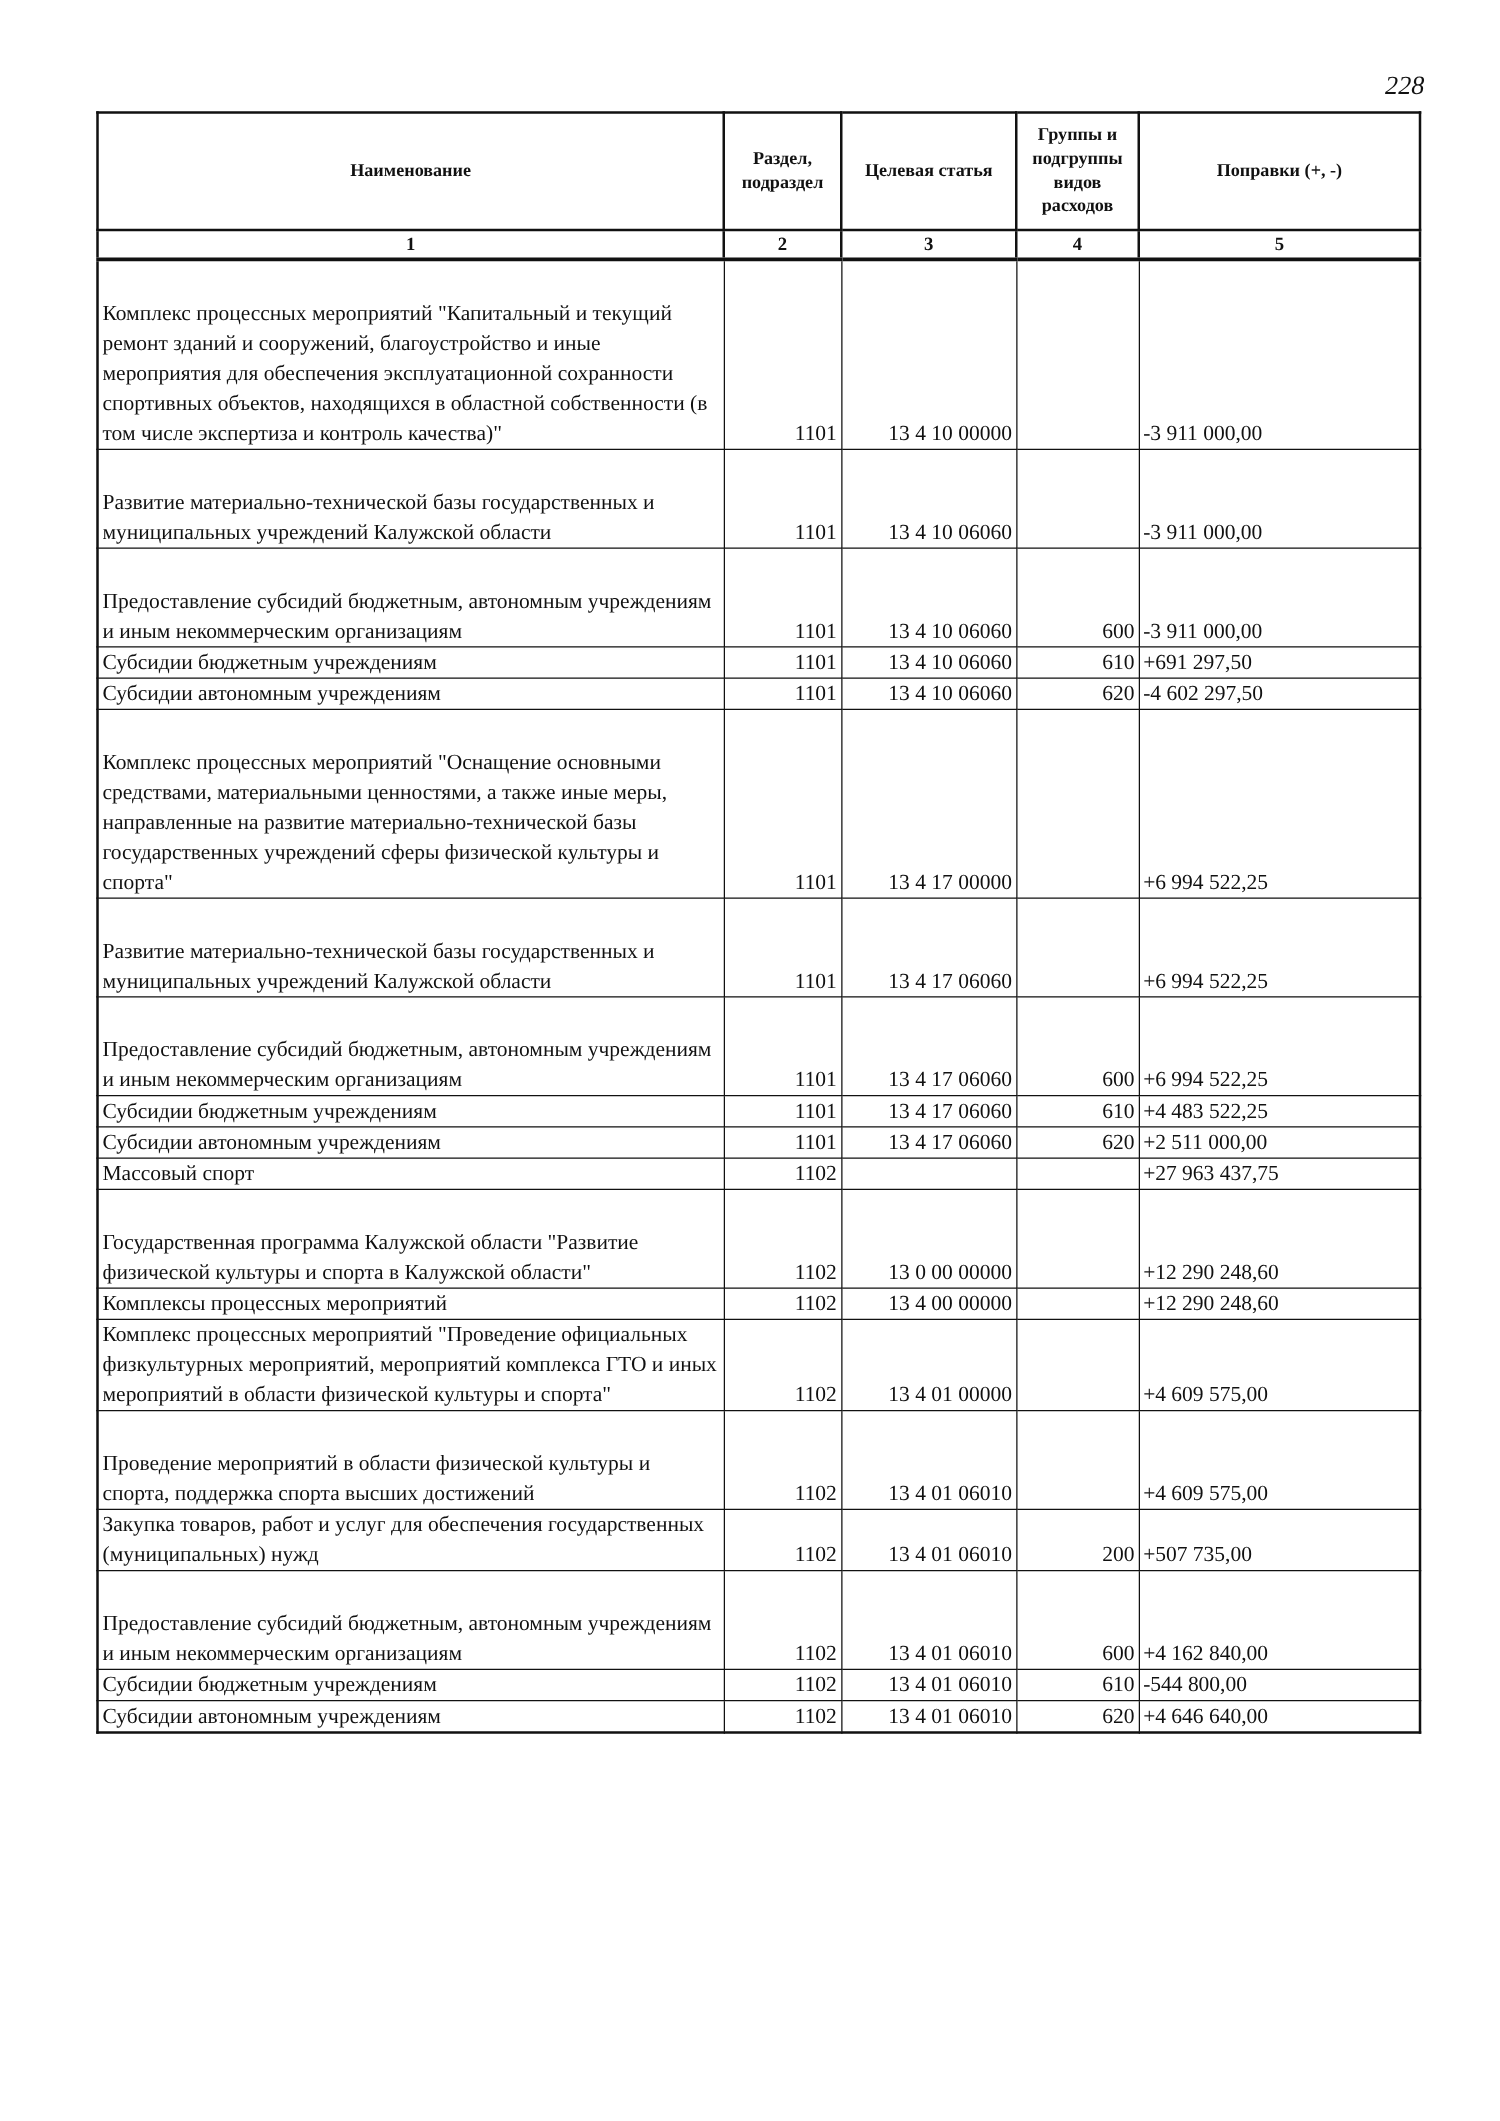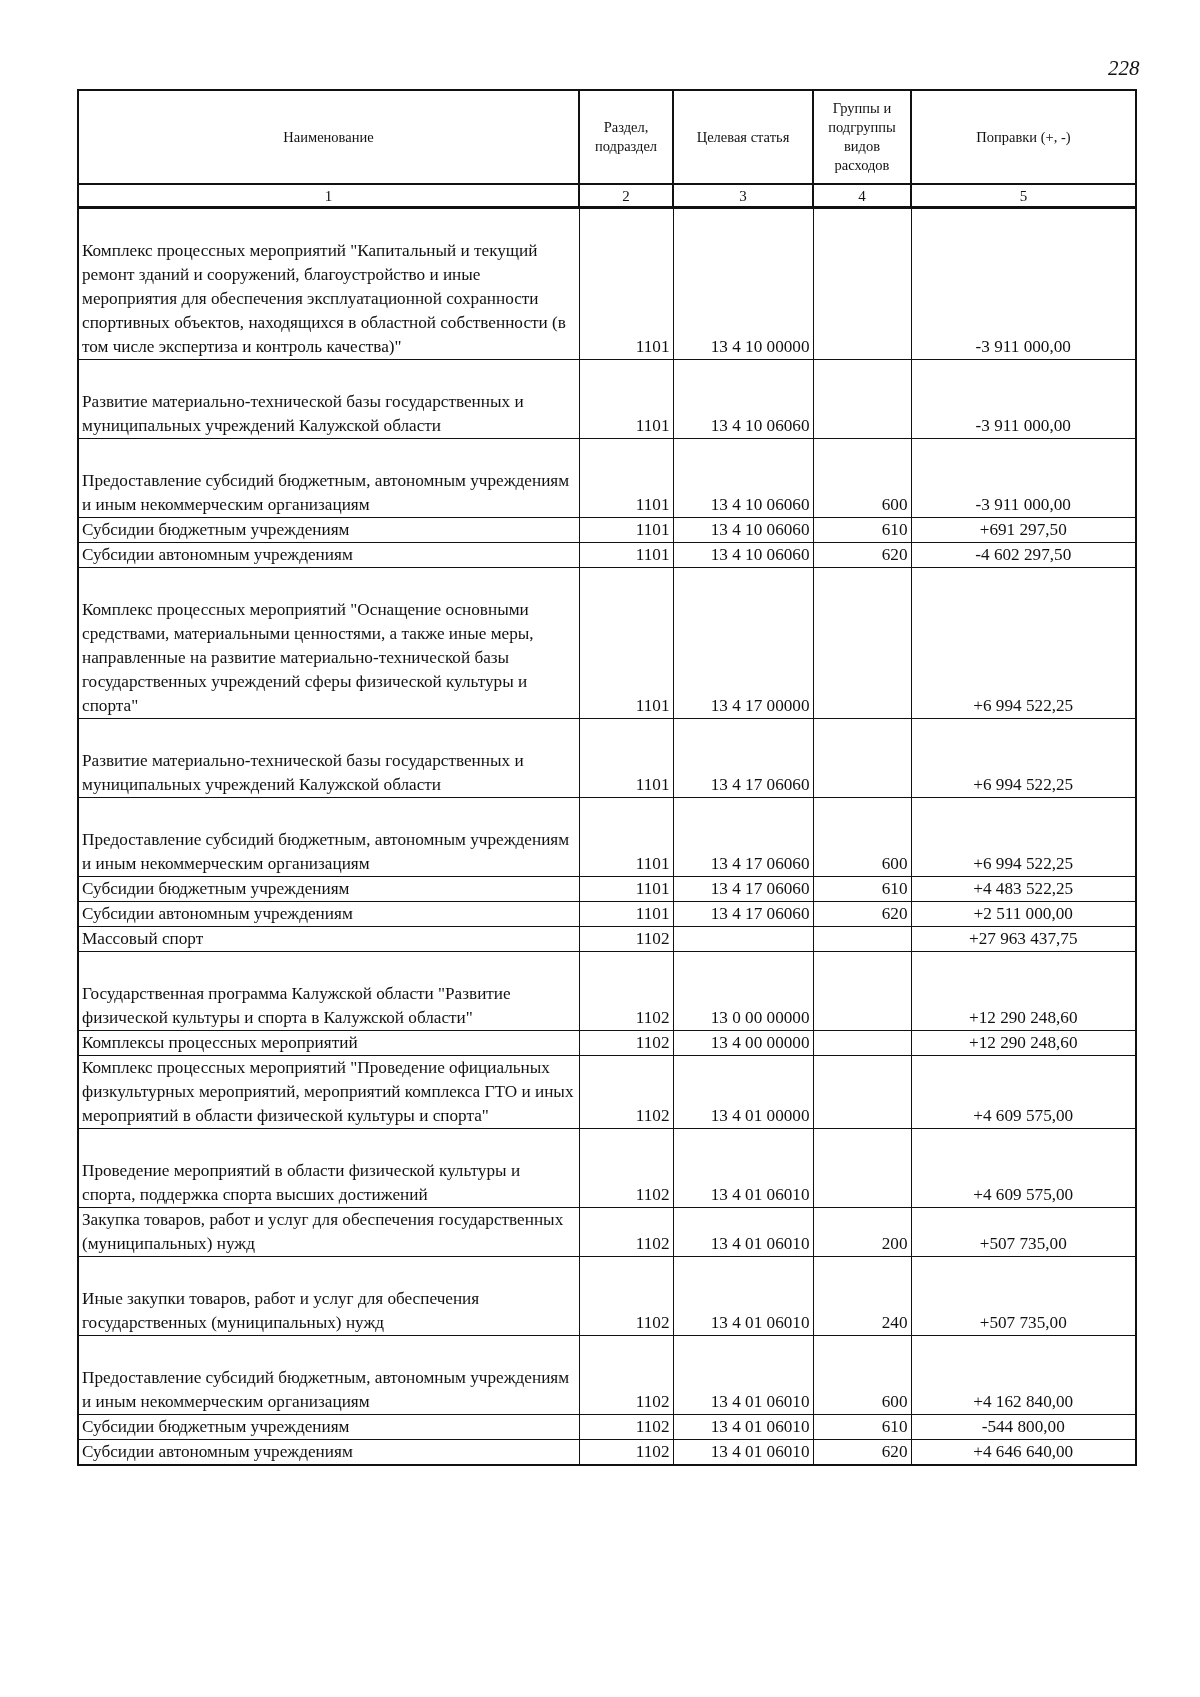--- a/index.html
+++ b/index.html
@@ -8,28 +8,28 @@
   .page-num { position:absolute; left:1108px; top:56px; font-size:21px;font-style:italic; }
   table.doc { position:absolute; left:77px; top:89px; width:1058px;
               border-collapse:collapse; table-layout:fixed; }
   table.doc col.c1 { width:501px; }
   table.doc col.c2 { width:94px; }
   table.doc col.c3 { width:140px; }
   table.doc col.c4 { width:98px; }
   table.doc col.c5 { width:225px; }
   table.doc td, table.doc th { border:1.4px solid #111; padding:0 3px;
               font-size:17.2px; line-height:24px; vertical-align:bottom; }
-  table.doc thead th { font-weight:normal; font-size:14.5px; line-height:19px;
+  table.doc thead th { font-weight:bold; font-size:14.5px; line-height:19px;
               text-align:center; vertical-align:middle; border-width:2px;margin-top:32px; }
   table.doc thead tr.hdr th { height:92px; }
   table.doc thead tr.nums th { height:21px; line-height:20px; font-size:15px;
               border-bottom:3px solid #111; }
   td.name { text-align:left; white-space:pre-line; }
   td.sec, td.code, td.grp { text-align:right; }
-  td.amt { text-align:center; padding-right:2px; }
+  td.amt { text-align:left; padding-right:2px; }
   tr.tall td { padding-top:30px; }
   tr.single td { height:23px; }
   table.doc { border:2.2px solid #111; }
 </style>
 </head>
 <body>
 
 <div class="page-num">228</div>
 
 <table class="doc">
@@ -163,27 +163,20 @@
         <td class="amt">+4 609 575,00</td>
       </tr>
       <tr class="single">
         <td class="name">Закупка товаров, работ и услуг для обеспечения государственных (муниципальных) нужд</td>
         <td class="sec">1102</td>
         <td class="code">13 4 01 06010</td>
         <td class="grp">200</td>
         <td class="amt">+507 735,00</td>
       </tr>
       <tr class="tall">
-        <td class="name">Иные закупки товаров, работ и услуг для обеспечения государственных (муниципальных) нужд</td>
-        <td class="sec">1102</td>
-        <td class="code">13 4 01 06010</td>
-        <td class="grp">240</td>
-        <td class="amt">+507 735,00</td>
-      </tr>
-      <tr class="tall">
         <td class="name">Предоставление субсидий бюджетным, автономным учреждениям и иным некоммерческим организациям</td>
         <td class="sec">1102</td>
         <td class="code">13 4 01 06010</td>
         <td class="grp">600</td>
         <td class="amt">+4 162 840,00</td>
       </tr>
       <tr class="single">
         <td class="name">Субсидии бюджетным учреждениям</td>
         <td class="sec">1102</td>
         <td class="code">13 4 01 06010</td>

